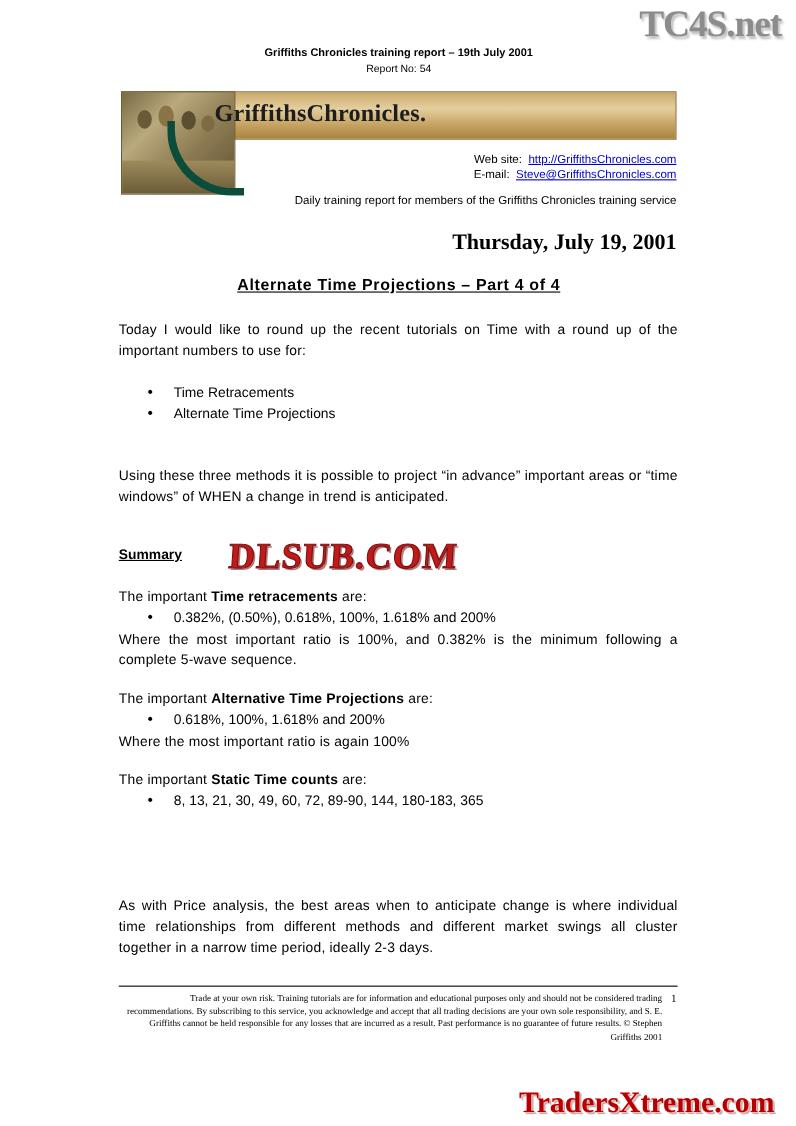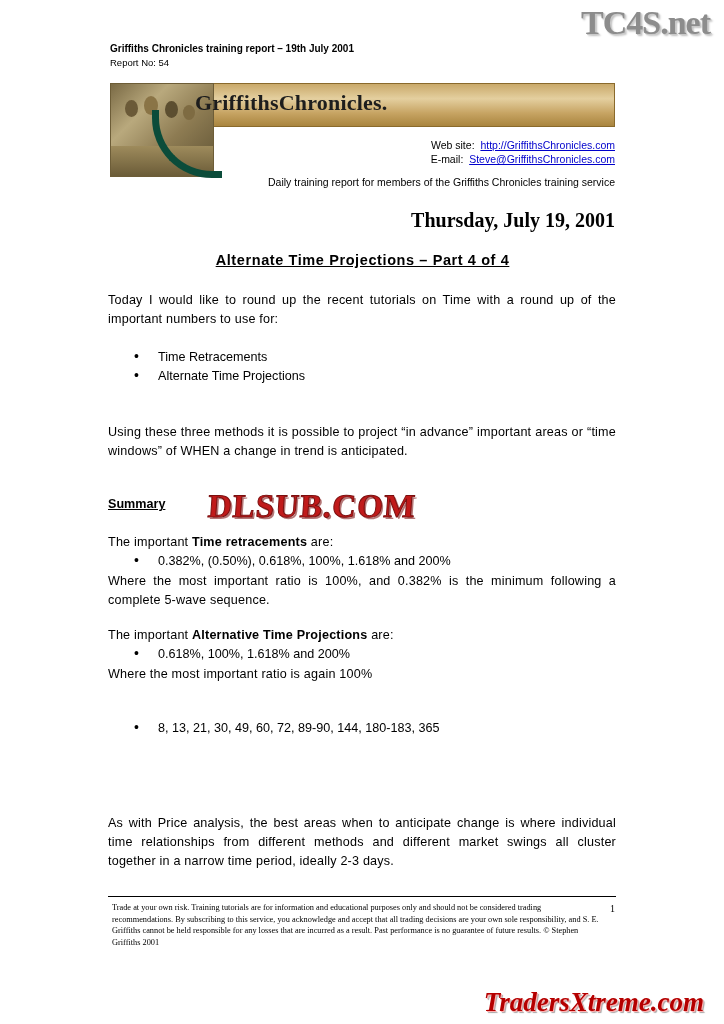--- a/index.html
+++ b/index.html
@@ -32,21 +32,20 @@
   .wm-bottom {
     position: absolute;
     bottom: 6px;
     right: 20px;
     font-family: "Liberation Serif", serif;
     font-size: 27px;
     font-weight: bold;
     color: #b40000;
     text-shadow: 1px 1px 0 #ffb0b0, 2px 2px 1px rgba(0,0,0,0.35);
     z-index: 40;
-    font-style: italic;
   }
   .wm-mid {
     position: absolute;
     left: 208px;
     top: 488px;
     font-family: "Liberation Serif", serif;
     font-size: 33px;
     font-weight: bold;
     letter-spacing: 1px;
     color: #c01a1a;
@@ -62,21 +61,21 @@
     left: 0; top: 0;
     width: 724px;
     height: 1024px;
   }
 
   .hdr-line {
     position: absolute;
     left: 110px;
     top: 42px;
     width: 505px;
-    text-align: left;
+    text-align: center;
     font-size: 10px;
     font-weight: bold;
     line-height: 14px;
     color: #000;
   }
   .hdr-line .sub {
     font-weight: normal;
     display: block;
     font-size: 9.5px;
   }
@@ -236,21 +235,21 @@
     width: 508px;
     border-top: 1px solid #000;
   }
   .disclaimer {
     position: absolute;
     left: 112px;
     top: 902px;
     width: 490px;
     font-size: 8.3px;
     line-height: 11.5px;
-    text-align: left;
+    text-align: right;
     font-family: "Liberation Serif", serif;
   }
   .page-num {
     position: absolute;
     left: 610px;
     top: 903px;
     font-size: 10px;
     font-family: "Liberation Serif", serif;
   }
   b.ib { font-weight: bold; }
@@ -311,20 +310,23 @@
   <div class="body-text" style="top:572px;">Where the most important ratio is 100%, and 0.382% is the minimum following a complete 5-wave sequence.</div>
 
   <div class="body-text" style="top:626px;">
     <span>The important </span><b class="ib">Alternative Time Projections</b><span> are:</span>
   </div>
   <ul class="bullets" style="top:645px;">
     <li>0.618%, 100%, 1.618% and 200%</li>
   </ul>
   <div class="body-text" style="top:665px;">Where the most important ratio is again 100%</div>
 
+  <div class="body-text" style="top:700px;">
+    <span>The important </span><b class="ib">Static Time counts</b><span> are:</span>
+  </div>
   <ul class="bullets" style="top:719px;">
     <li>8, 13, 21, 30, 49, 60, 72, 89-90, 144, 180-183, 365</li>
   </ul>
 
   <div class="body-text" style="top:814px;">As with Price analysis, the best areas when to anticipate change is where individual time relationships from different methods and different market swings all cluster together in a narrow time period, ideally 2-3 days.</div>
 
   <div class="footer-rule"></div>
   <div class="disclaimer">Trade at your own risk. Training tutorials are for information and educational purposes only and should not be considered trading recommendations. By subscribing to this service, you acknowledge and accept that all trading decisions are your own sole responsibility, and S. E. Griffiths cannot be held responsible for any losses that are incurred as a result.  Past performance is no guarantee of future results.  © Stephen Griffiths 2001</div>
   <div class="page-num">1</div>
 </div>

